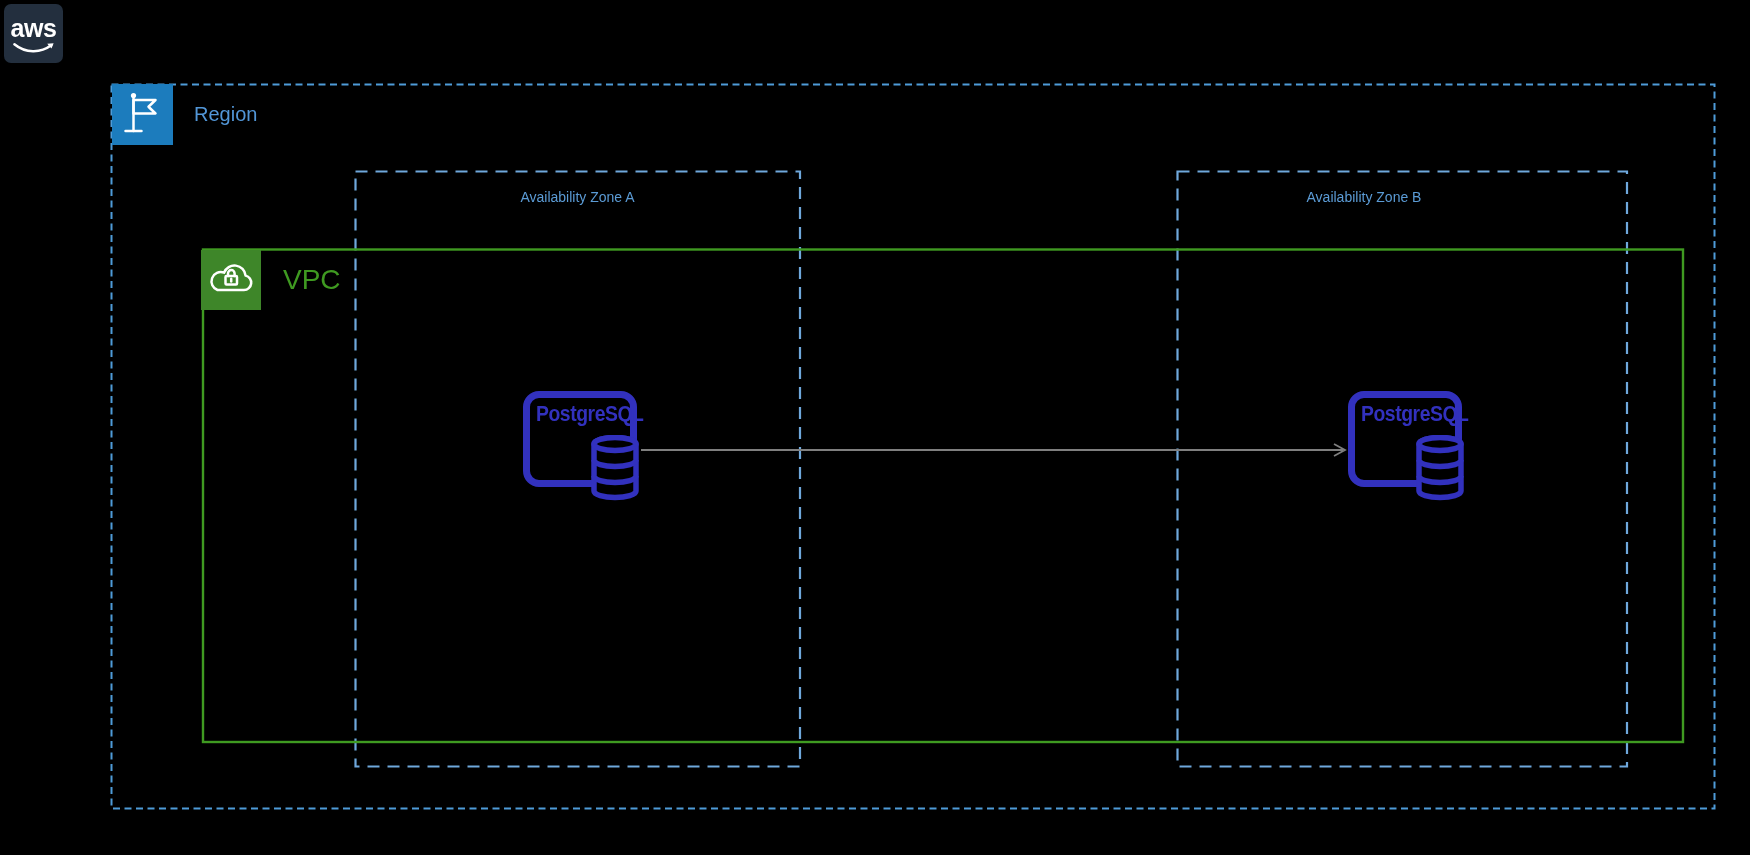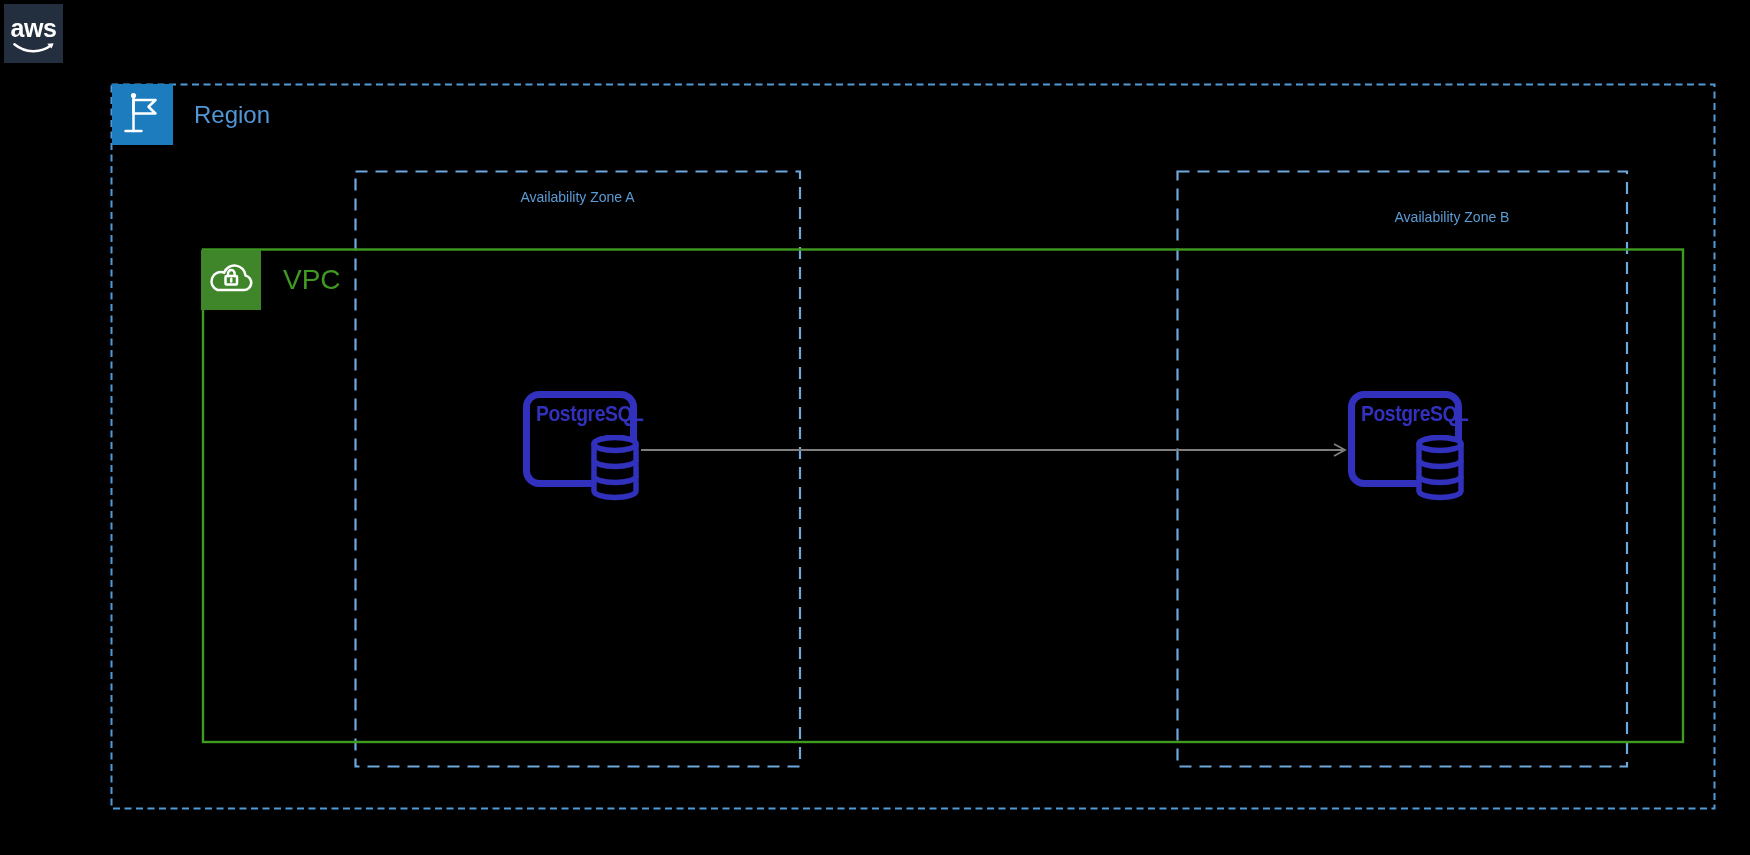--- a/index.html
+++ b/index.html
@@ -44,20 +44,21 @@
   
   .aws-logo {
     position: absolute;
     left: 4px; top: 4px;
     width: 59px; height: 59px;
     background: var(--logo-bg, #232F3E);
     display: flex;
     flex-direction: column;
     align-items: center;
     justify-content: center;
+    border-radius: 7px;
   }
   .aws-logo .aws-text {
     color: var(--logo-text, #FFFFFF);
     font-size: 25px;
     font-weight: 600;
     line-height: 1;
     letter-spacing: -0.5px;
     margin-top: 3px;
   }
   .aws-logo svg { margin-top: 1px; }
@@ -80,37 +81,37 @@
   }
   
   .side-label {
     position: absolute;
     display: flex;
     align-items: center;
     white-space: nowrap;
   }
   .region-label {
     left: 194px; top: 84px; height: 61px;
-    font-size: 24px;
+    font-size: 20px;
     color: var(--blue-label, #5296D7);
   }
   .vpc-label {
     left: 283px; top: 250px; height: 60px;
     font-size: 28px;
     color: var(--vpc-label, #3F9A21);
   }
   .az-label {
     position: absolute;
     top: 189px;
     text-align: center;
     font-size: 14px;
     color: var(--az-label, #5B9BD5);
   }
   .az-label.a { left: 355px; width: 445px; }
-  .az-label.b { left: 1227px; width: 450px; margin-top: 20px; }
+  .az-label.b { left: 1139px; width: 450px; }
   
   .pg-icon {
     position: absolute;
     width: 114px; height: 96px;
     box-sizing: border-box;
     border: 7px solid var(--db-indigo, #3231BE);
     border-radius: 16px;
   }
   .pg-icon.a { left: 523px; top: 391px; }
   .pg-icon.b { left: 1348px; top: 391px; }

